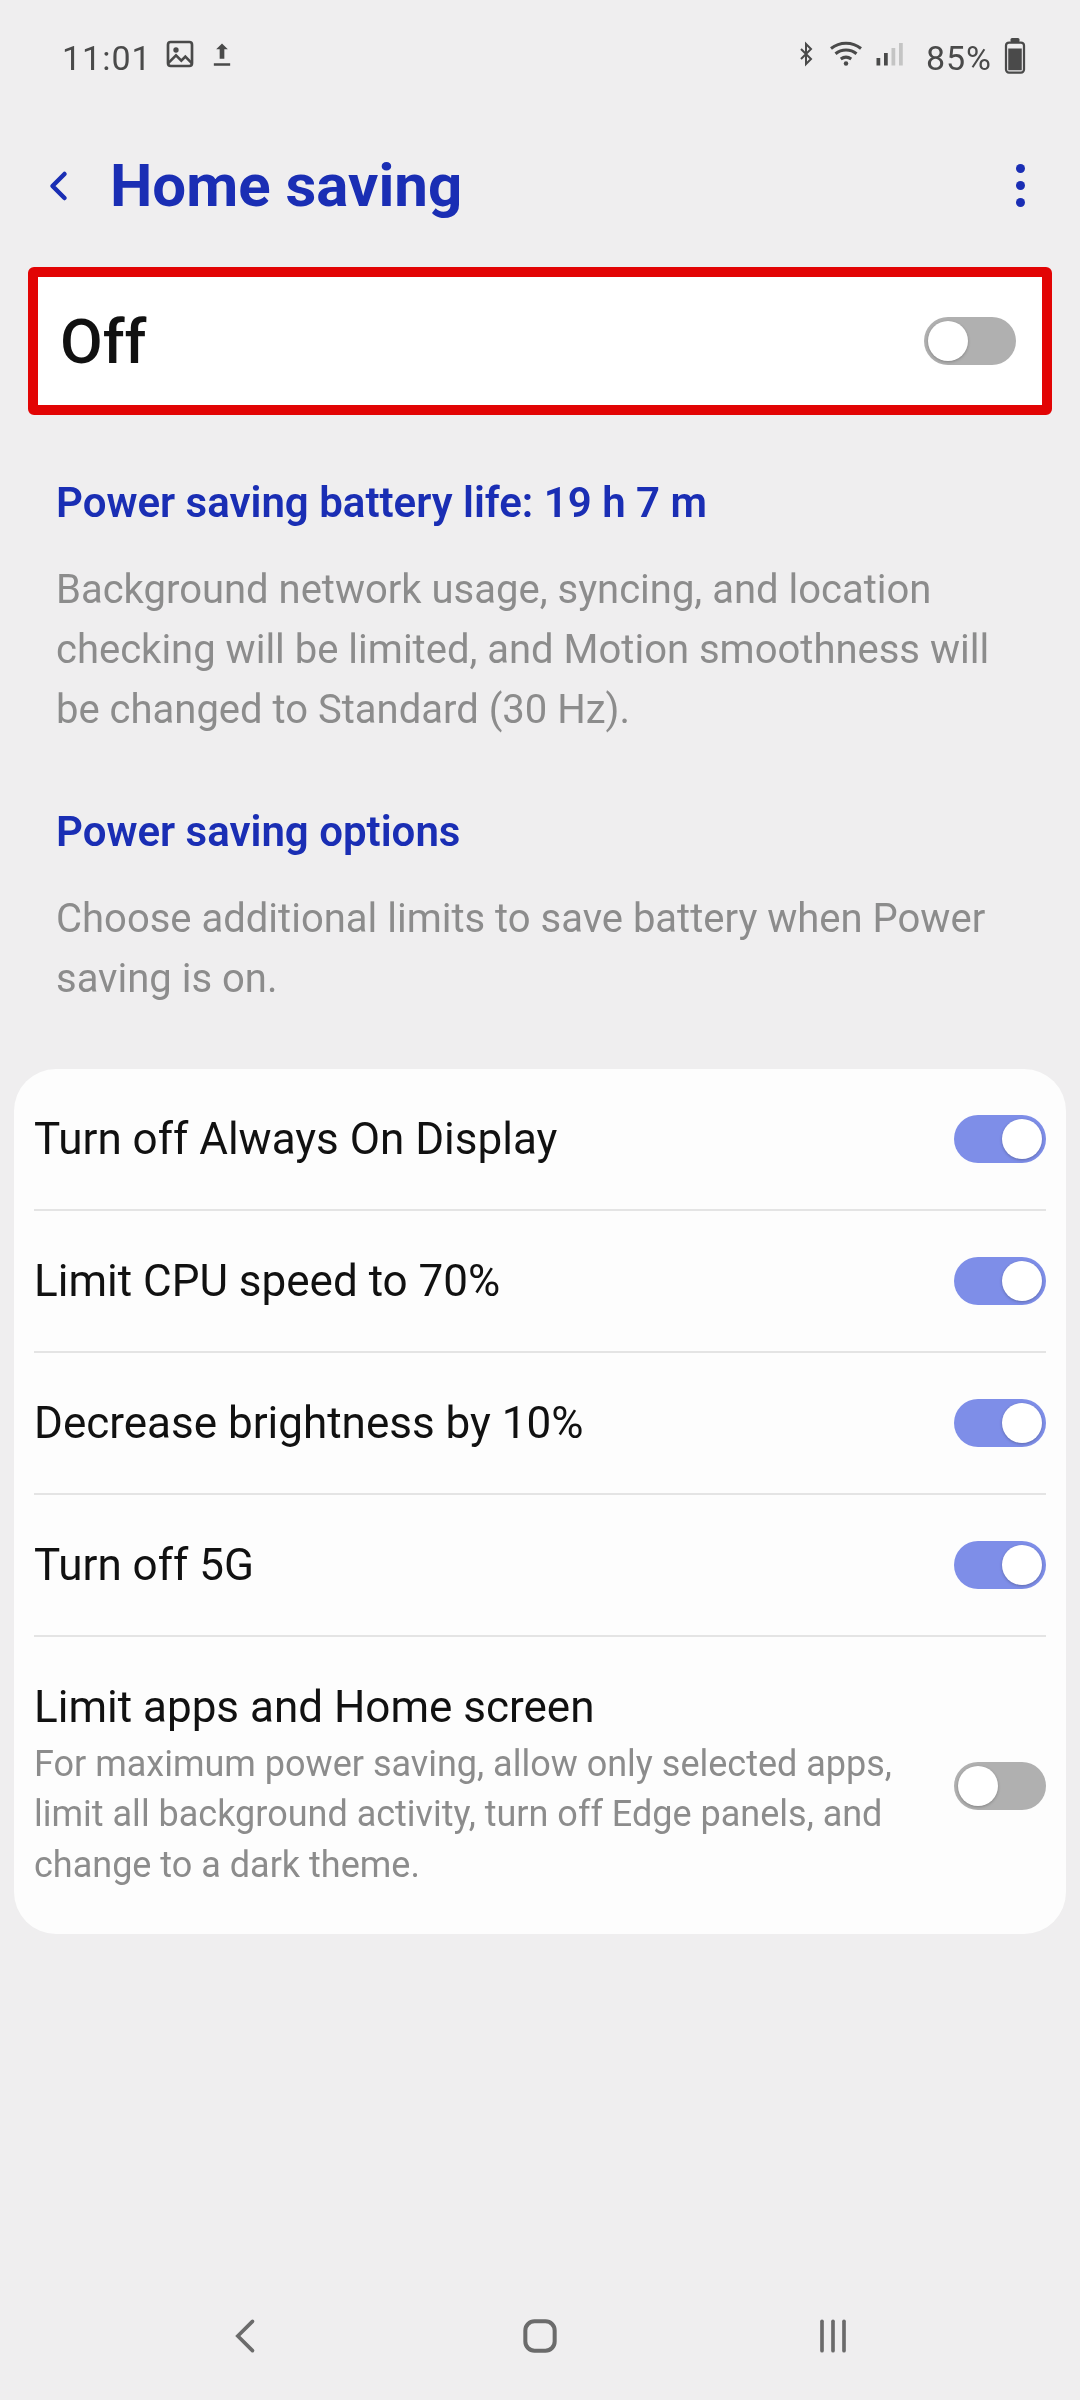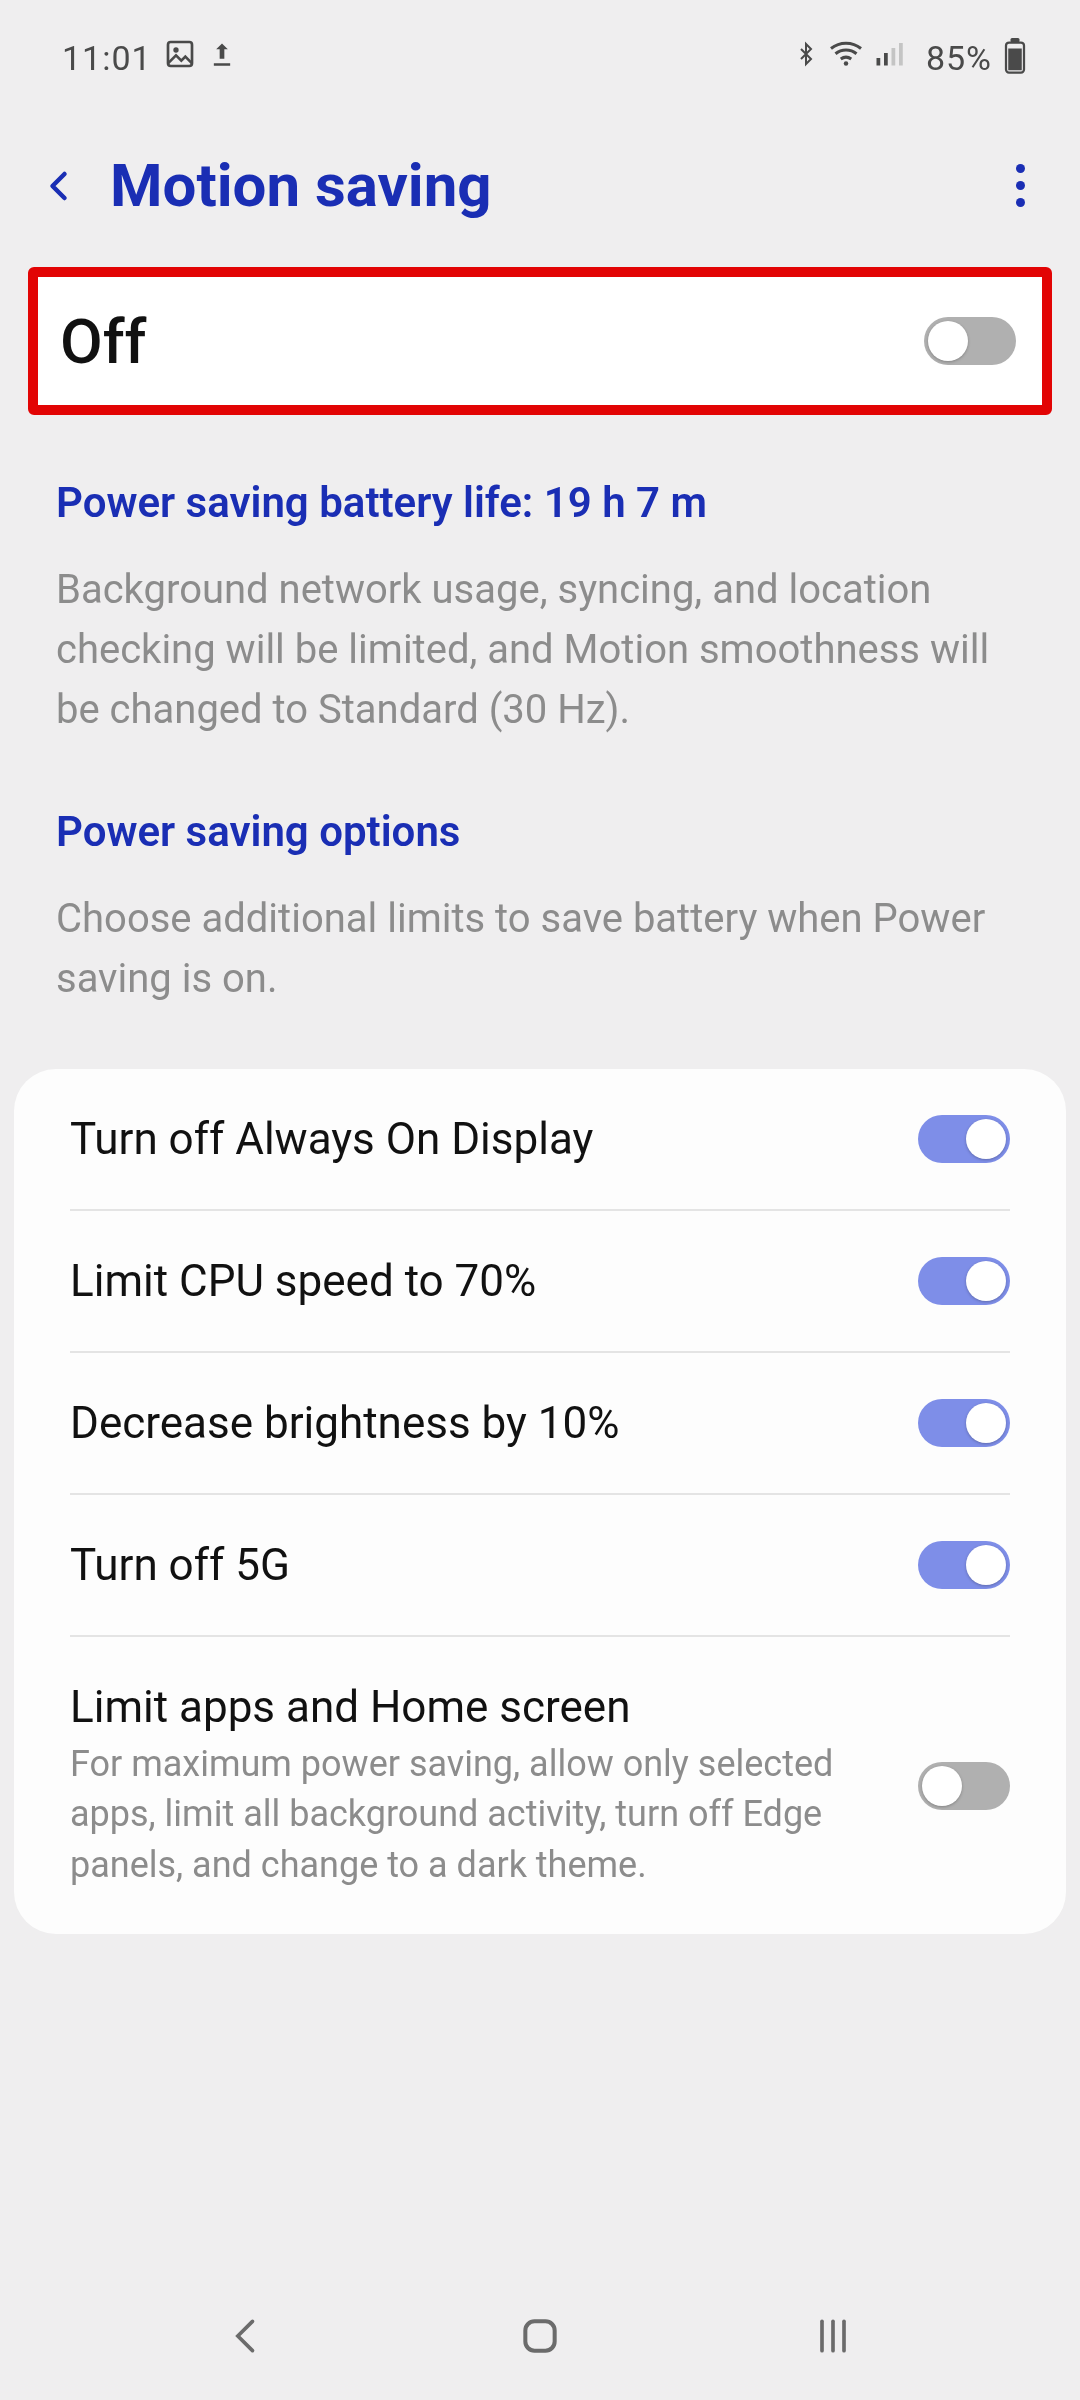--- a/index.html
+++ b/index.html
@@ -79,21 +79,21 @@
     line-height: 1.5;
   }
   .info .link { color:#1a2eb4; font-weight: 600; font-size: 42px; padding-top: 28px; padding-bottom: 10px;}
   .info .desc { color:#8c8c8c; font-size: 40px; padding: 16px 0 32px 0; }
 
   
   .options-card {
     margin: 28px 14px 12px 14px;
     background: #fdfdfd;
     border-radius: 42px;
-    padding: 0 56px;
+    padding: 0 20px;
   }
   .option-row {
     display:flex; align-items:center; justify-content:space-between;
     padding: 44px 0;
     border-bottom: 2px solid #e4e4e4;
     gap: 24px;
   }
   .option-row:last-child { border-bottom: none; }
   .option-row .text { flex:1; }
   .option-row .title2 { font-size: 44px; color:#111; font-weight: 400; }
@@ -159,21 +159,21 @@
     </span>
   </div>
 </div>
 
 <div class="header">
   <div class="back-btn">
     <svg width="36" height="48" viewBox="0 0 24 24" fill="none" stroke="#1a2eb4" stroke-width="3" stroke-linecap="round" stroke-linejoin="round">
         <polyline points="15 4 7 12 15 20"></polyline>
       </svg>
   </div>
-  <div class="title">Motion saving</div>
+  <div class="title">Home saving</div>
   <div class="more-btn">
     <div class="dot"></div>
       <div class="dot"></div>
       <div class="dot"></div>
   </div>
 </div>
 
 <div class="highlight-row">
   <span class="label">Off</span>
   <div class="toggle off">

